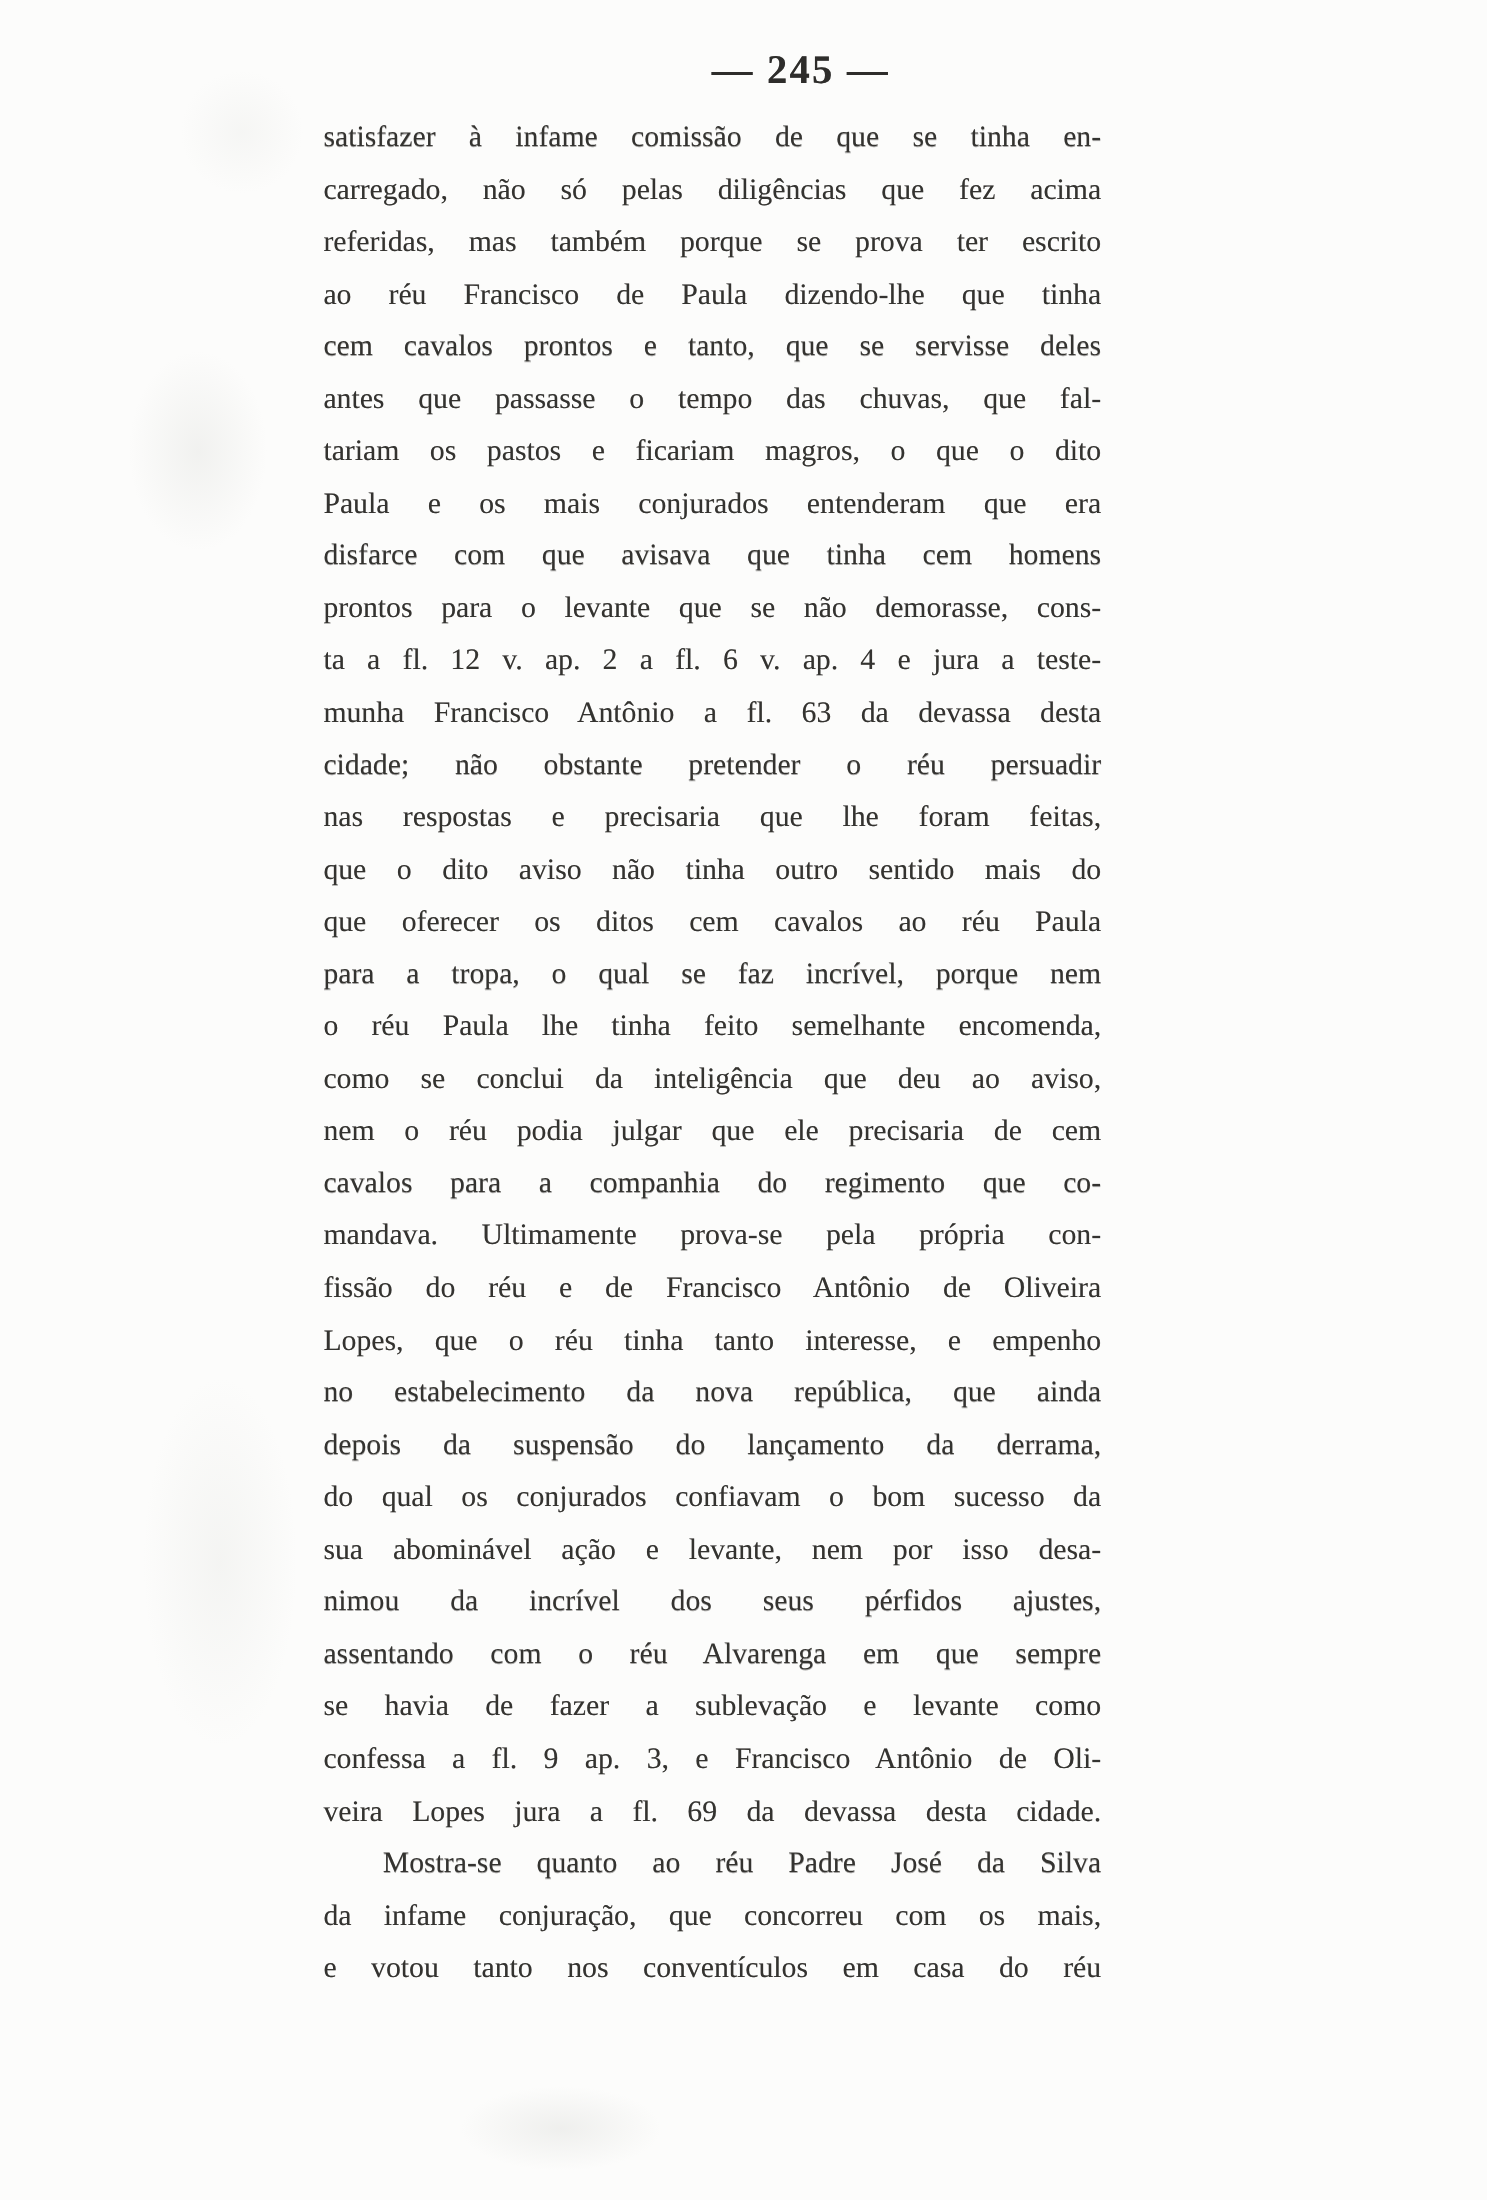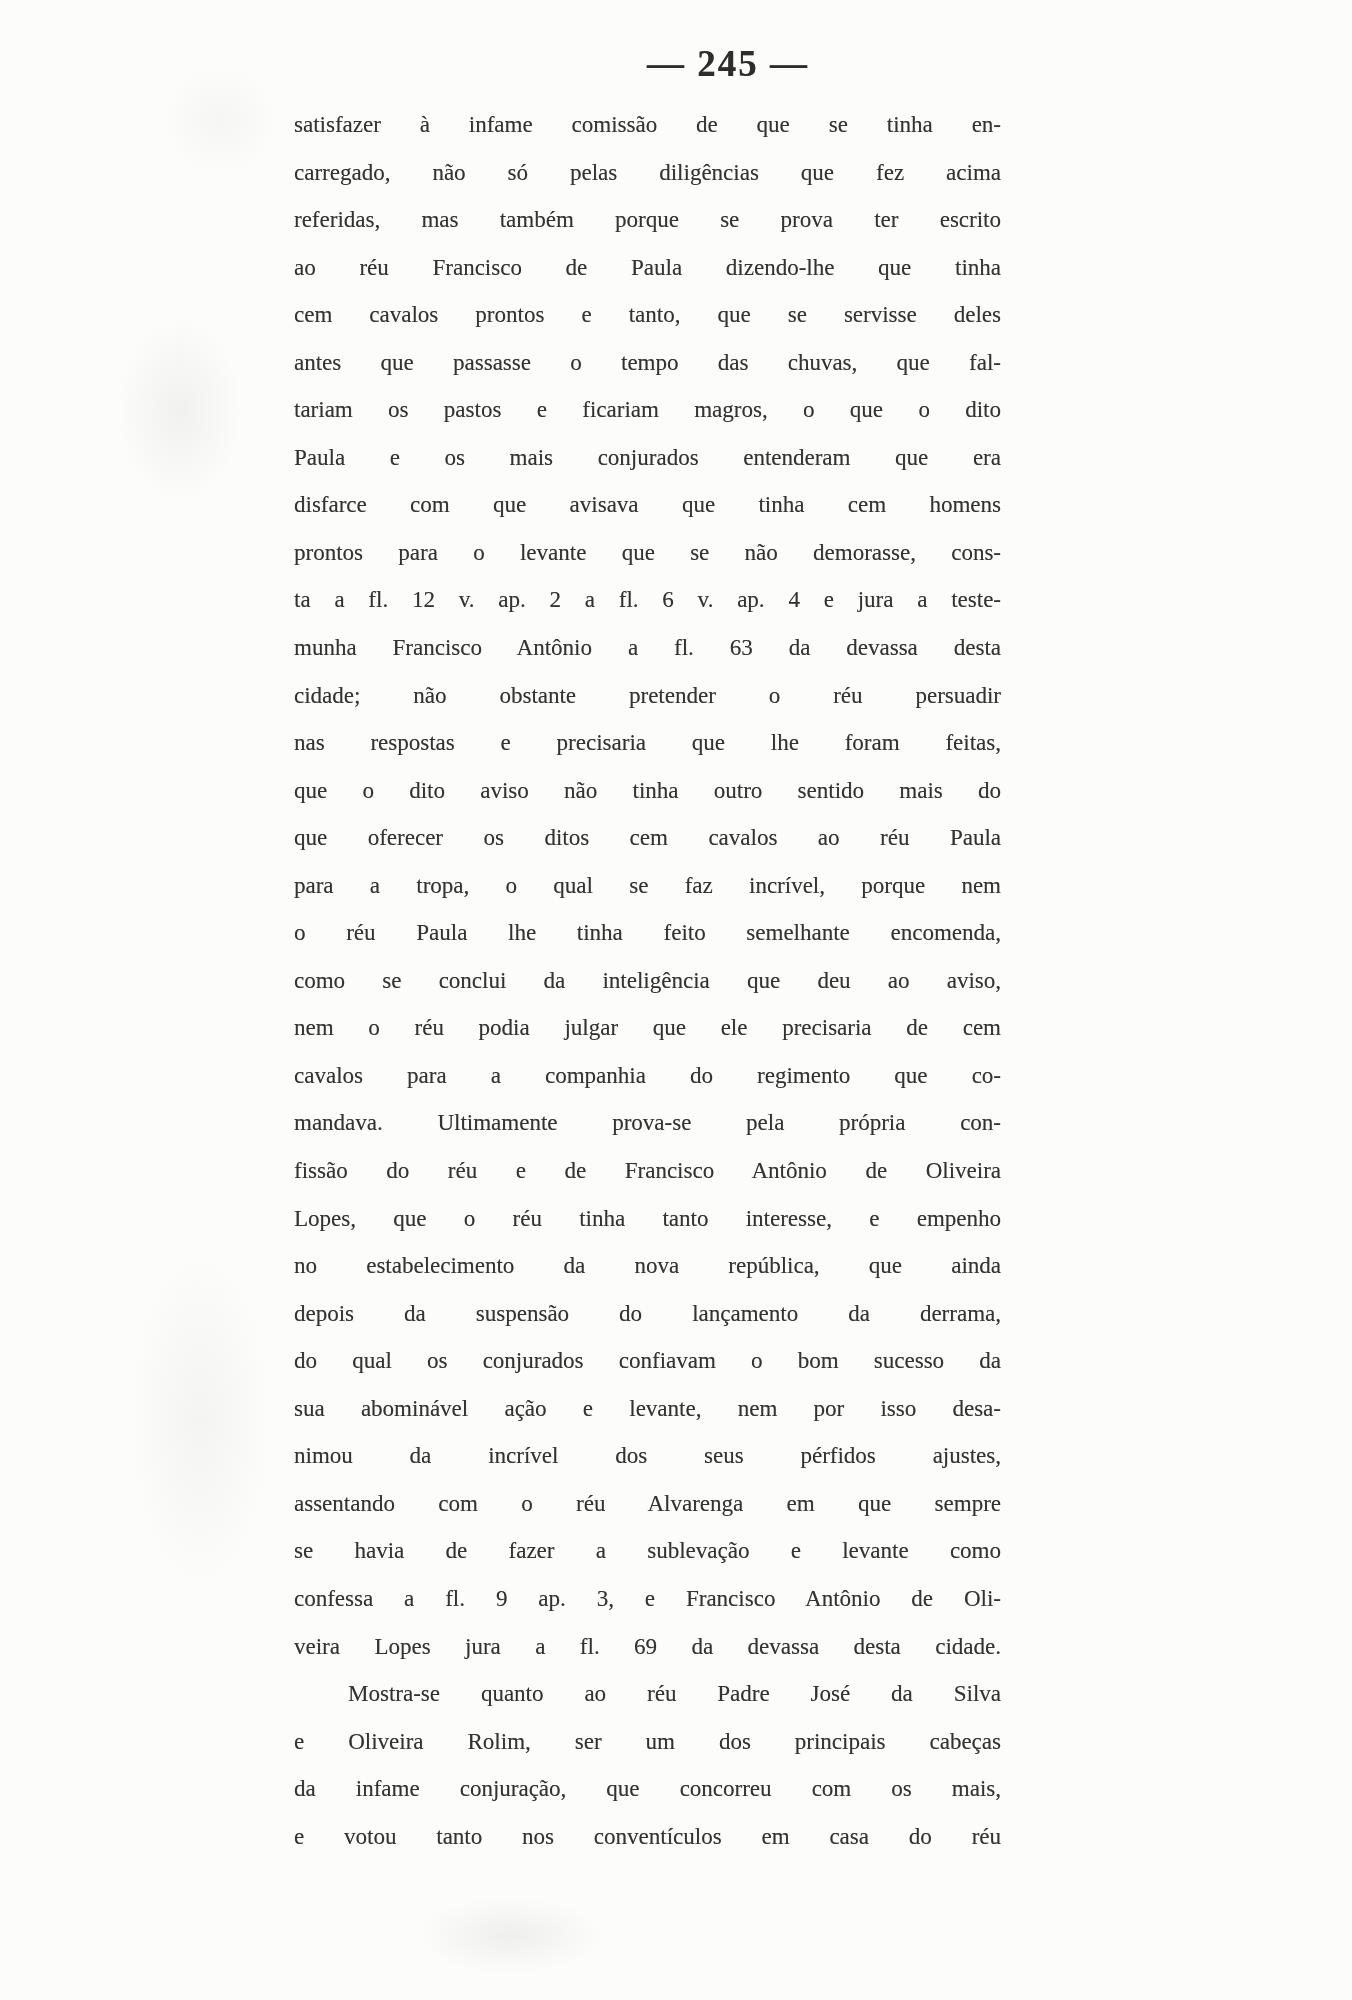--- a/index.html
+++ b/index.html
@@ -48,21 +48,21 @@
     color: #2e2d2b;
     text-shadow: 0 0 0.6px rgba(46,45,43,0.55);
     white-space: nowrap;
   }
 
   .text-block {
     position: absolute;
     left: 294px;
     top: 101px;
     width: 707px;
-    font-size: 23px;
+    font-size: 27px;
     color: #343330;
     text-shadow: 0.2px 0.3px 0.5px rgba(52,51,48,0.42);
   }
   .line {
     height: 47.55px;
     line-height: 47.55px;
     text-align: justify;
     text-align-last: justify;
     white-space: normal;
   }
@@ -108,16 +108,15 @@
     <div class="line">no estabelecimento da nova república, que ainda</div>
     <div class="line">depois da suspensão do lançamento da derrama,</div>
     <div class="line">do qual os conjurados confiavam o bom sucesso da</div>
     <div class="line">sua abominável ação e levante, nem por isso desa-</div>
     <div class="line">nimou da incrível dos seus pérfidos ajustes,</div>
     <div class="line">assentando com o réu Alvarenga em que sempre</div>
     <div class="line">se havia de fazer a sublevação e levante como</div>
     <div class="line">confessa a fl. 9 ap. 3, e Francisco Antônio de Oli-</div>
     <div class="line">veira Lopes jura a fl. 69 da devassa desta cidade.</div>
     <div class="line indent">Mostra-se quanto ao réu Padre José da Silva</div>
-    <div class="line">e Oliveira Rolim, ser um dos principais cabeças</div>
     <div class="line">da infame conjuração, que concorreu com os mais,</div>
     <div class="line">e votou tanto nos conventículos em casa do réu</div>
   </div>
 
 </body></html>

